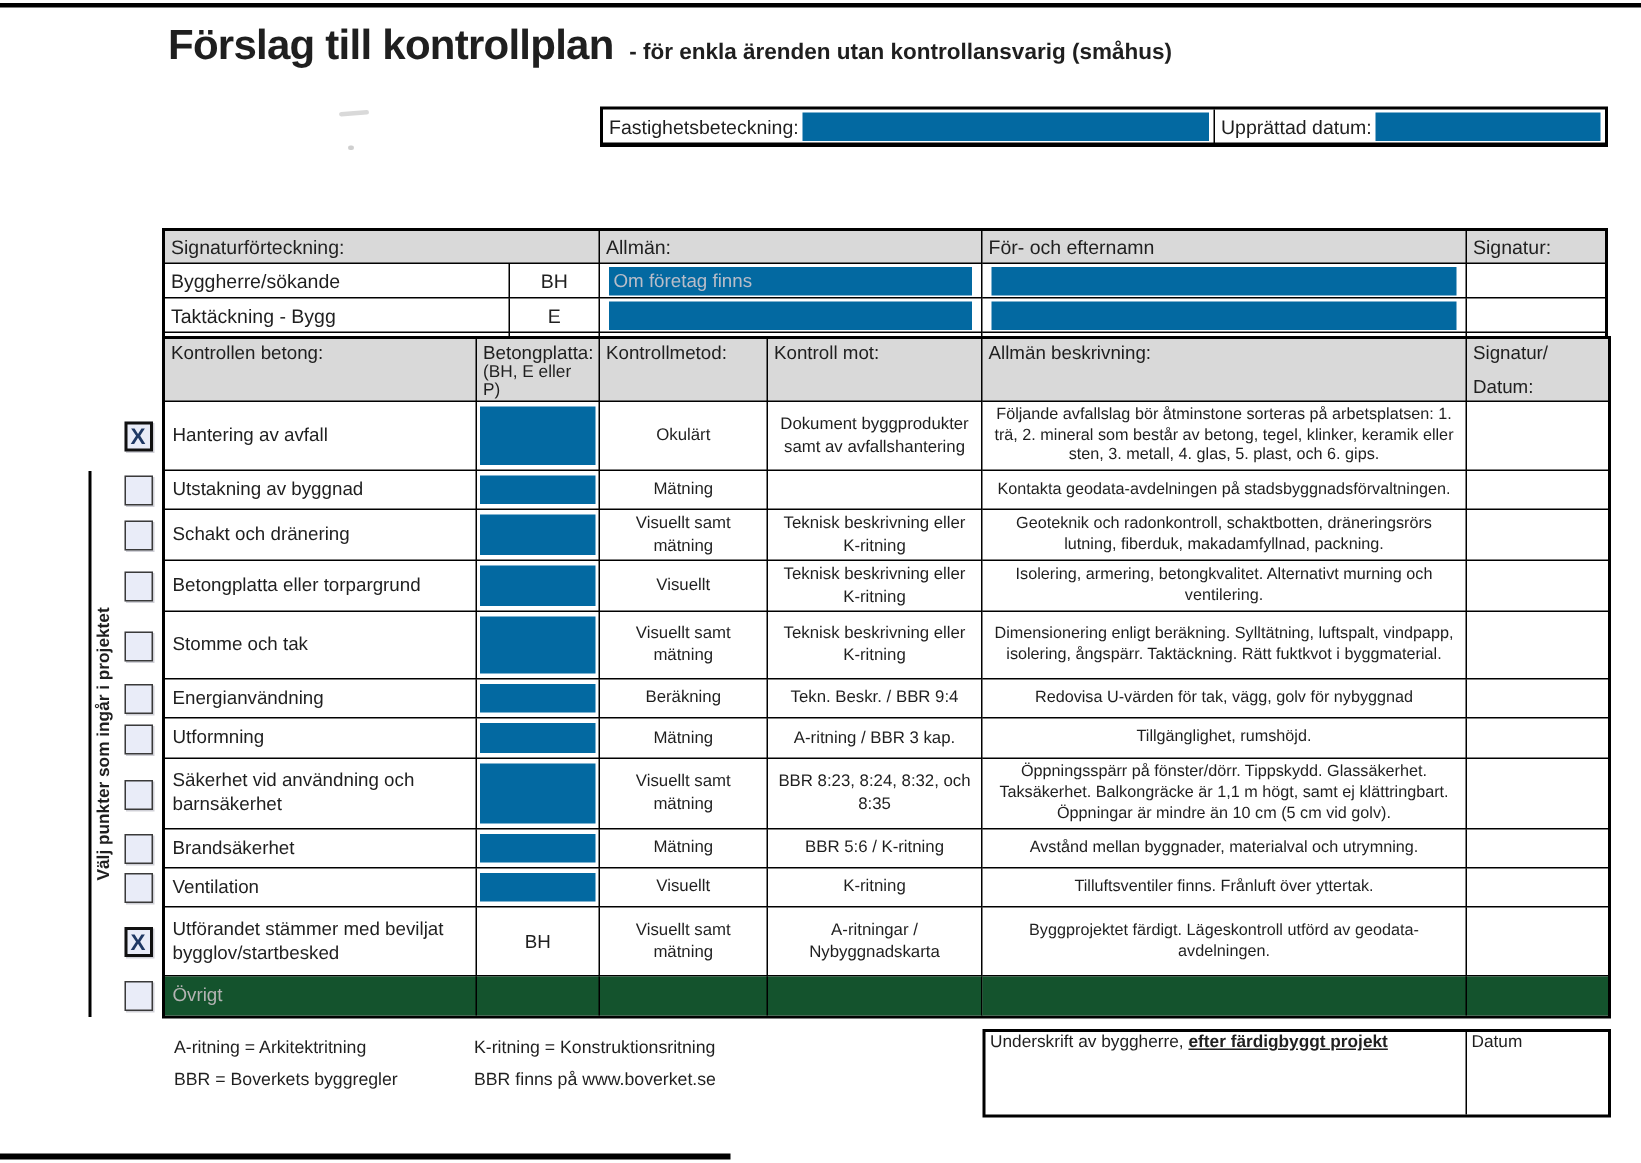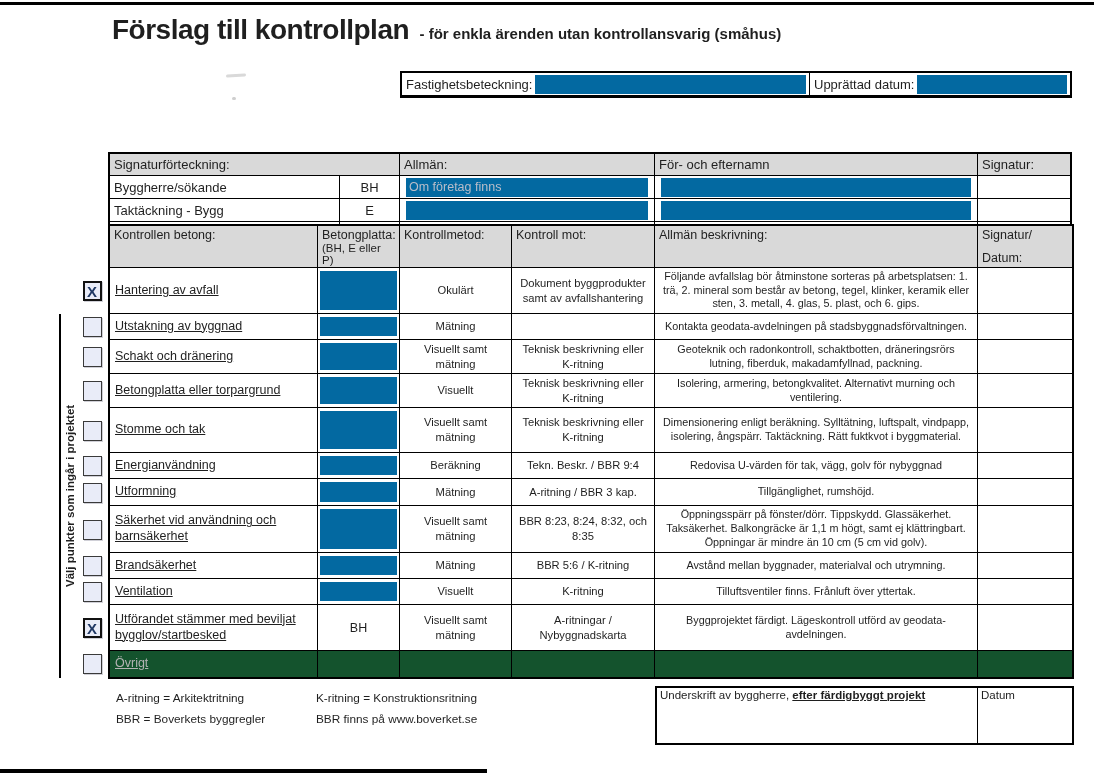--- a/index.html
+++ b/index.html
@@ -59,21 +59,21 @@
   .ctl-grid{display:grid;grid-template-columns:208px 82px 112px 143px 323px 1fr;}
   #ctl-header{background:#d9d9d9;}
   #ctl-header .hc{box-sizing:border-box;height:42px;border-right:1px solid #000;border-bottom:1.5px solid #000;
     font-size:12.5px;padding:2px 4px;display:flex;flex-direction:column;justify-content:flex-start;}
   #ctl-header .hc:last-child{border-right:none;}
   #ctl-header .hc.two{justify-content:space-between;}
   .cell{box-sizing:border-box;border-right:1px solid #000;border-bottom:1px solid #000;
     overflow:hidden;display:flex;align-items:center;}
   .cell:last-child{border-right:none;}
   .ctl-grid.last .cell{border-bottom:none;}
-  .cell.name{font-size:12.5px;padding:1px 5px;line-height:1.25;text-decoration:underline;}
+  .cell.name{font-size:12.5px;padding:1px 5px;line-height:1.25;}
   .cell.kontrollant{justify-content:center;font-size:12.5px;}
   .cell.kontrollant .kfill{width:100%;height:calc(100% - 6px);margin:0 2px;}
   .cell.metod,.cell.mot{justify-content:center;text-align:center;font-size:11.2px;line-height:1.3;padding:1px 4px;}
   .cell.beskr{justify-content:center;text-align:center;font-size:10.8px;line-height:1.28;padding:1px 4px;}
   .cell.sig{}
   .mrow.muted .cell{background:#14532d;}
   .mrow.muted .cell.name{color:#b3b3b3;}
 
   
   #rail-line{top:314px;left:59px;height:364px;width:0;border-left:2.5px solid #000;}

